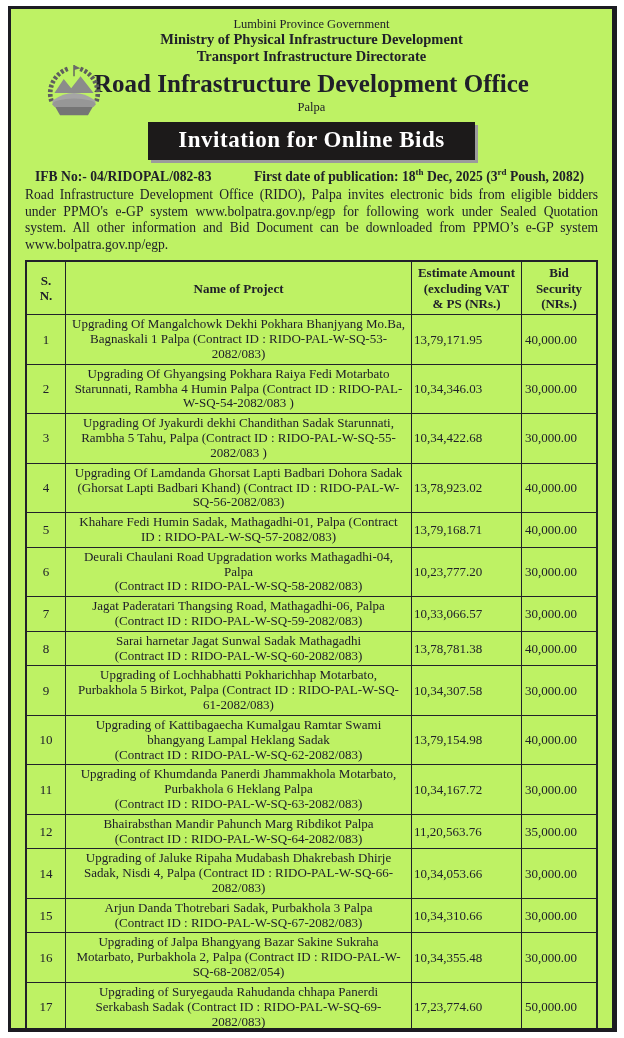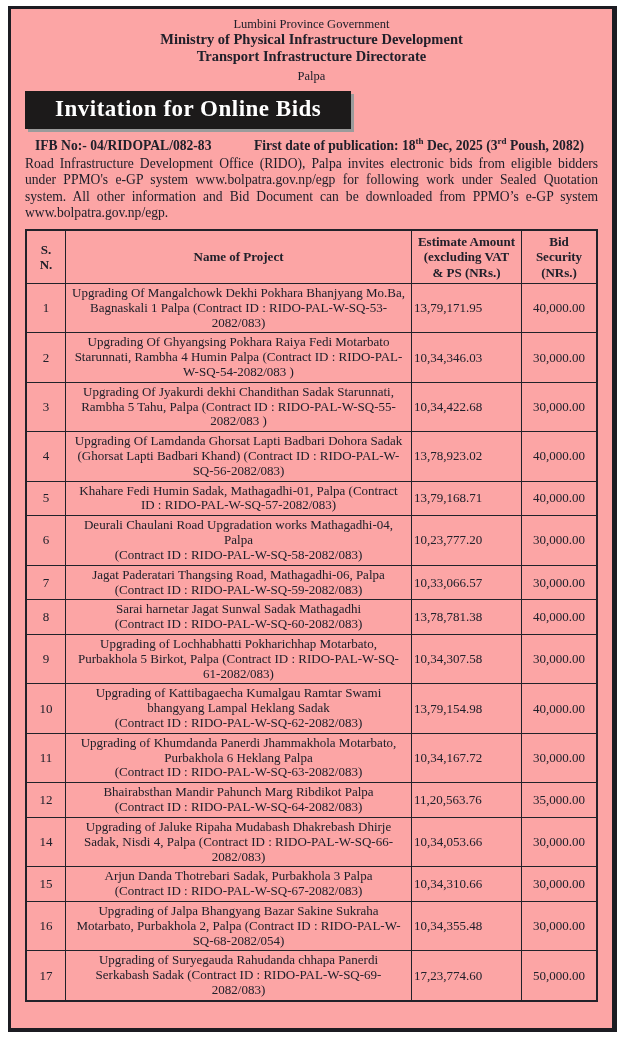--- a/index.html
+++ b/index.html
@@ -1,51 +1,66 @@
 <!DOCTYPE html>
 <html><head>
 <meta charset="utf-8">
 <style>
   html,body{margin:0;padding:0;background:#fff;}
   body{width:624px;height:1038px;position:relative;font-family:"Liberation Serif","DejaVu Serif",serif;color:#20202a;}
   .page{position:absolute;top:6px;left:8px;right:7px;bottom:6px;
         border:3px solid #1c1c22;border-right-width:5px;border-bottom-width:4px;
-        padding:8px 14px 6px 14px;box-sizing:border-box;overflow:hidden;background:#fca5a5;}
+        padding:8px 14px 6px 14px;box-sizing:border-box;overflow:hidden;background:#bef264;}
   .center{text-align:center;}
   .gov-line{font-size:12.5px;line-height:1.15;}
   .ministry-line,.directorate-line{font-size:14.5px;font-weight:bold;line-height:1.18;}
   .office-wrap{position:relative;margin-top:4px;}
   .emblem{position:absolute;left:18px;top:-6px;width:62px;height:56px;}
   .office-title{font-size:25px;font-weight:bold;line-height:1.1;}
   .district-line{font-size:12.5px;margin-top:3px;}
-  .banner-wrap{margin:7px 0 9px 0;}
+  .banner-wrap{text-align:center;margin:7px 0 9px 0;}
   .banner{display:inline-block;background:#1c1a1a;color:#ffffff;font-size:23px;font-weight:bold;
           padding:5px 30px 7px 30px;box-shadow:3px 3px 0 #9b9b9b;letter-spacing:.5px;}
   .ifb-line{display:flex;justify-content:space-between;font-weight:bold;font-size:13.6px;
             padding:0 14px 0 10px;margin-bottom:2px;}
   sup{font-size:9px;vertical-align:super;line-height:0;}
   .intro{font-size:13.6px;line-height:1.22;text-align:justify;margin:0 0 7px 0;}
   table.projects{width:100%;border-collapse:collapse;border:2px solid #22222a;font-size:13px;}
   table.projects th,table.projects td{border:1px solid #22222a;vertical-align:middle;}
   table.projects th{font-weight:bold;text-align:center;padding:3px 4px;line-height:1.18;white-space:pre-line;}
   td.sn{width:30px;text-align:center;padding:2px 2px;}
   td.name{padding:2px 6px;line-height:1.14;white-space:pre-line;text-align:center;}
   td.est{width:100px;text-align:left;padding:2px 7px 2px 2px;white-space:nowrap;}
-  td.bid{width:66px;text-align:center;padding:2px 3px;white-space:nowrap;}
+  td.bid{width:66px;text-align:left;padding:2px 3px;white-space:nowrap;}
   th.c-est{width:100px;margin-left:8px;}  th.c-bid{width:66px;}  th.c-sn{width:30px;}
 </style>
 </head>
 <body>
 
 <div class="page">
 
   <div class="center gov-line">Lumbini Province Government</div>
   <div class="center ministry-line">Ministry of Physical Infrastructure Development</div>
   <div class="center directorate-line">Transport Infrastructure Directorate</div>
 
+  <div class="office-wrap">
+    <span class="emblem">
+      <svg viewBox="0 0 64 60" width="62" height="56" aria-hidden="true">
+        <path d="M8,40 C3,26 11,10 26,5" stroke="#5e5e5e" stroke-width="5" fill="none" stroke-dasharray="3 2"></path>
+        <path d="M56,40 C61,26 53,10 38,5" stroke="#5e5e5e" stroke-width="5" fill="none" stroke-dasharray="3 2"></path>
+        <line x1="32" y1="1" x2="32" y2="13" stroke="#5e5e5e" stroke-width="1.5"></line>
+        <path d="M32,1 l7,3.5 -7,2 z" fill="#6a6a6a"></path>
+        <path d="M11,31 L21,16 L29,26 L39,13 L53,31 Z" fill="#8b8b8b"></path>
+        <path d="M9,39 Q32,23 55,39 L55,44 L9,44 Z" fill="#a5a5a5"></path>
+        <ellipse cx="32" cy="43" rx="23" ry="6" fill="#979797"></ellipse>
+        <path d="M12,46 h40 l-5,9 h-30 z" fill="#757575"></path>
+      </svg>
+    </span>
+    <div class="center office-title">Road Infrastructure Development Office</div>
+  </div>
 
   <div class="center district-line">Palpa</div>
 
   <div class="banner-wrap">
     <span class="banner">Invitation for Online Bids</span>
   </div>
 
   <div class="ifb-line">
     <span>IFB No:- 04/RIDOPAL/082-83</span>
     <span><span>First date of publication: 18</span><sup>th</sup><span> Dec, 2025 (3</span><sup>rd</sup><span> Poush, 2082)</span></span>

